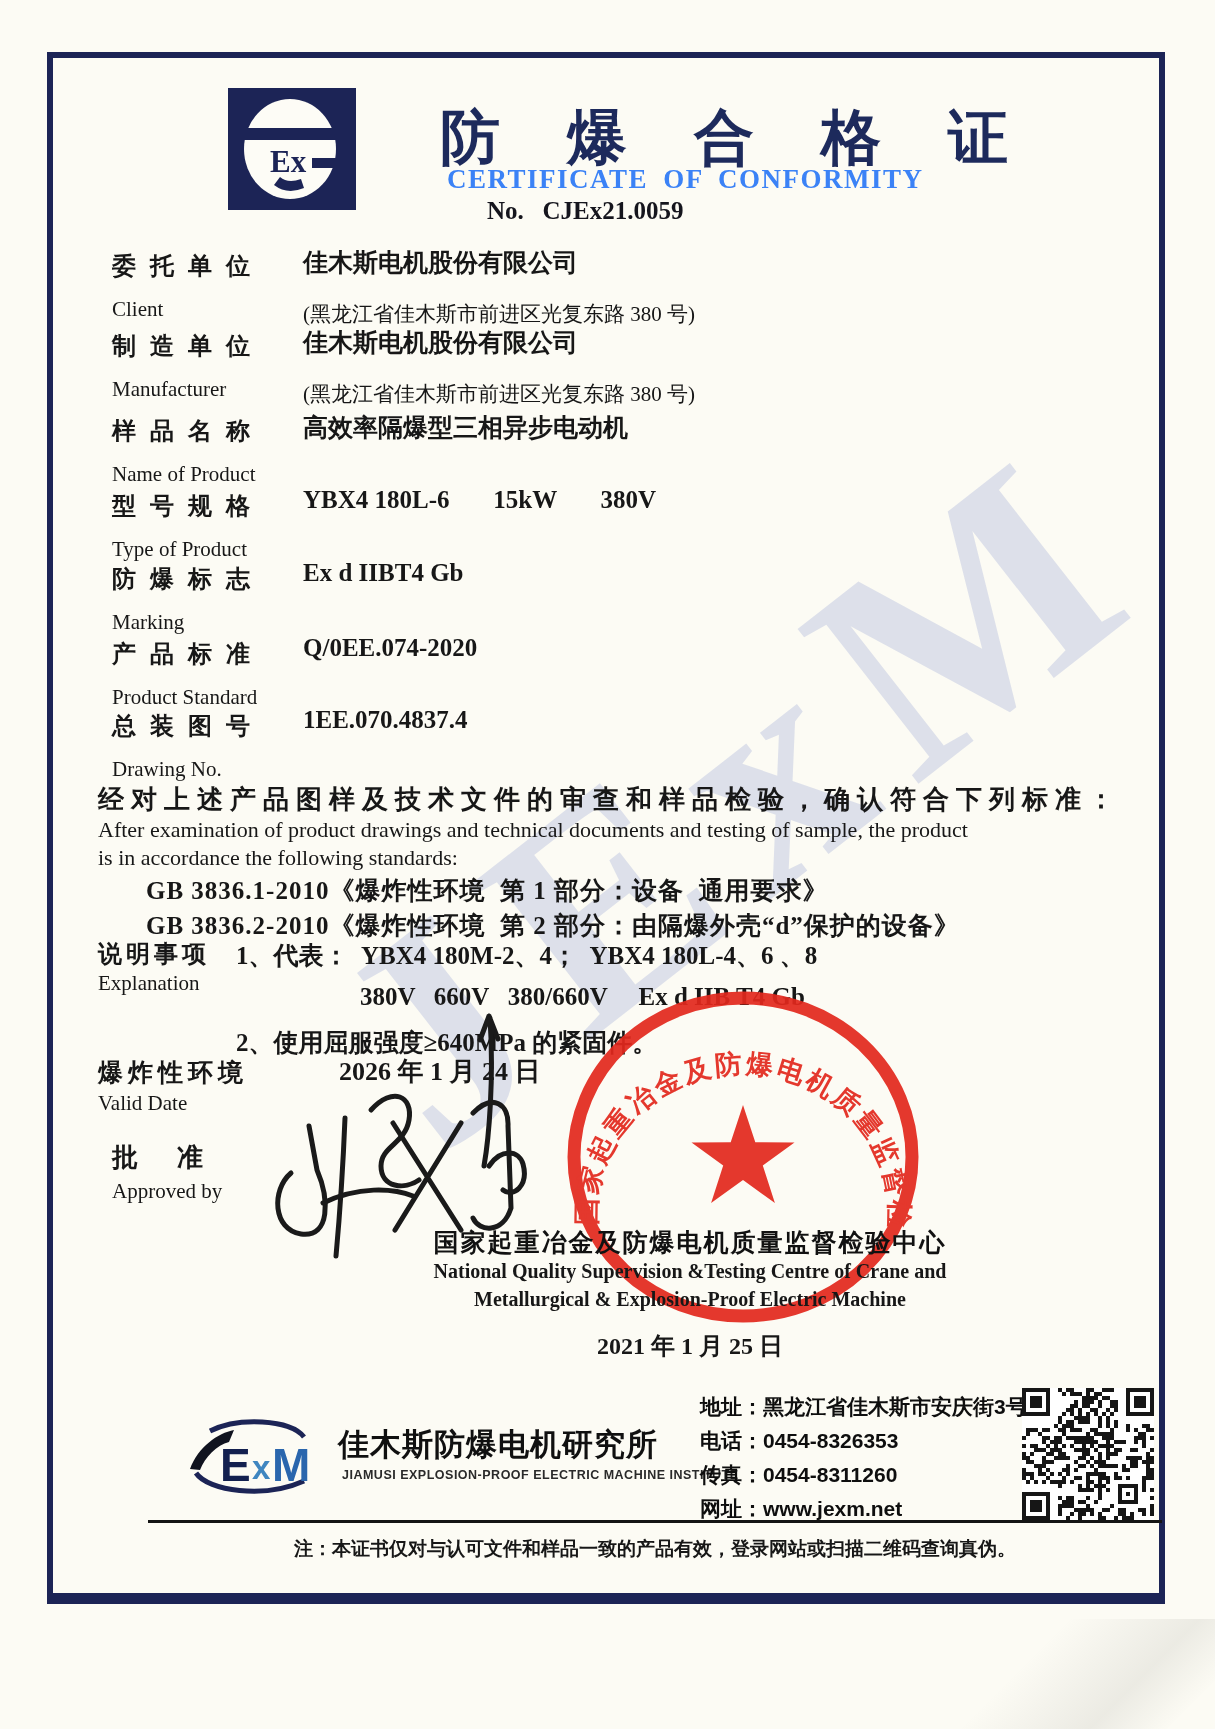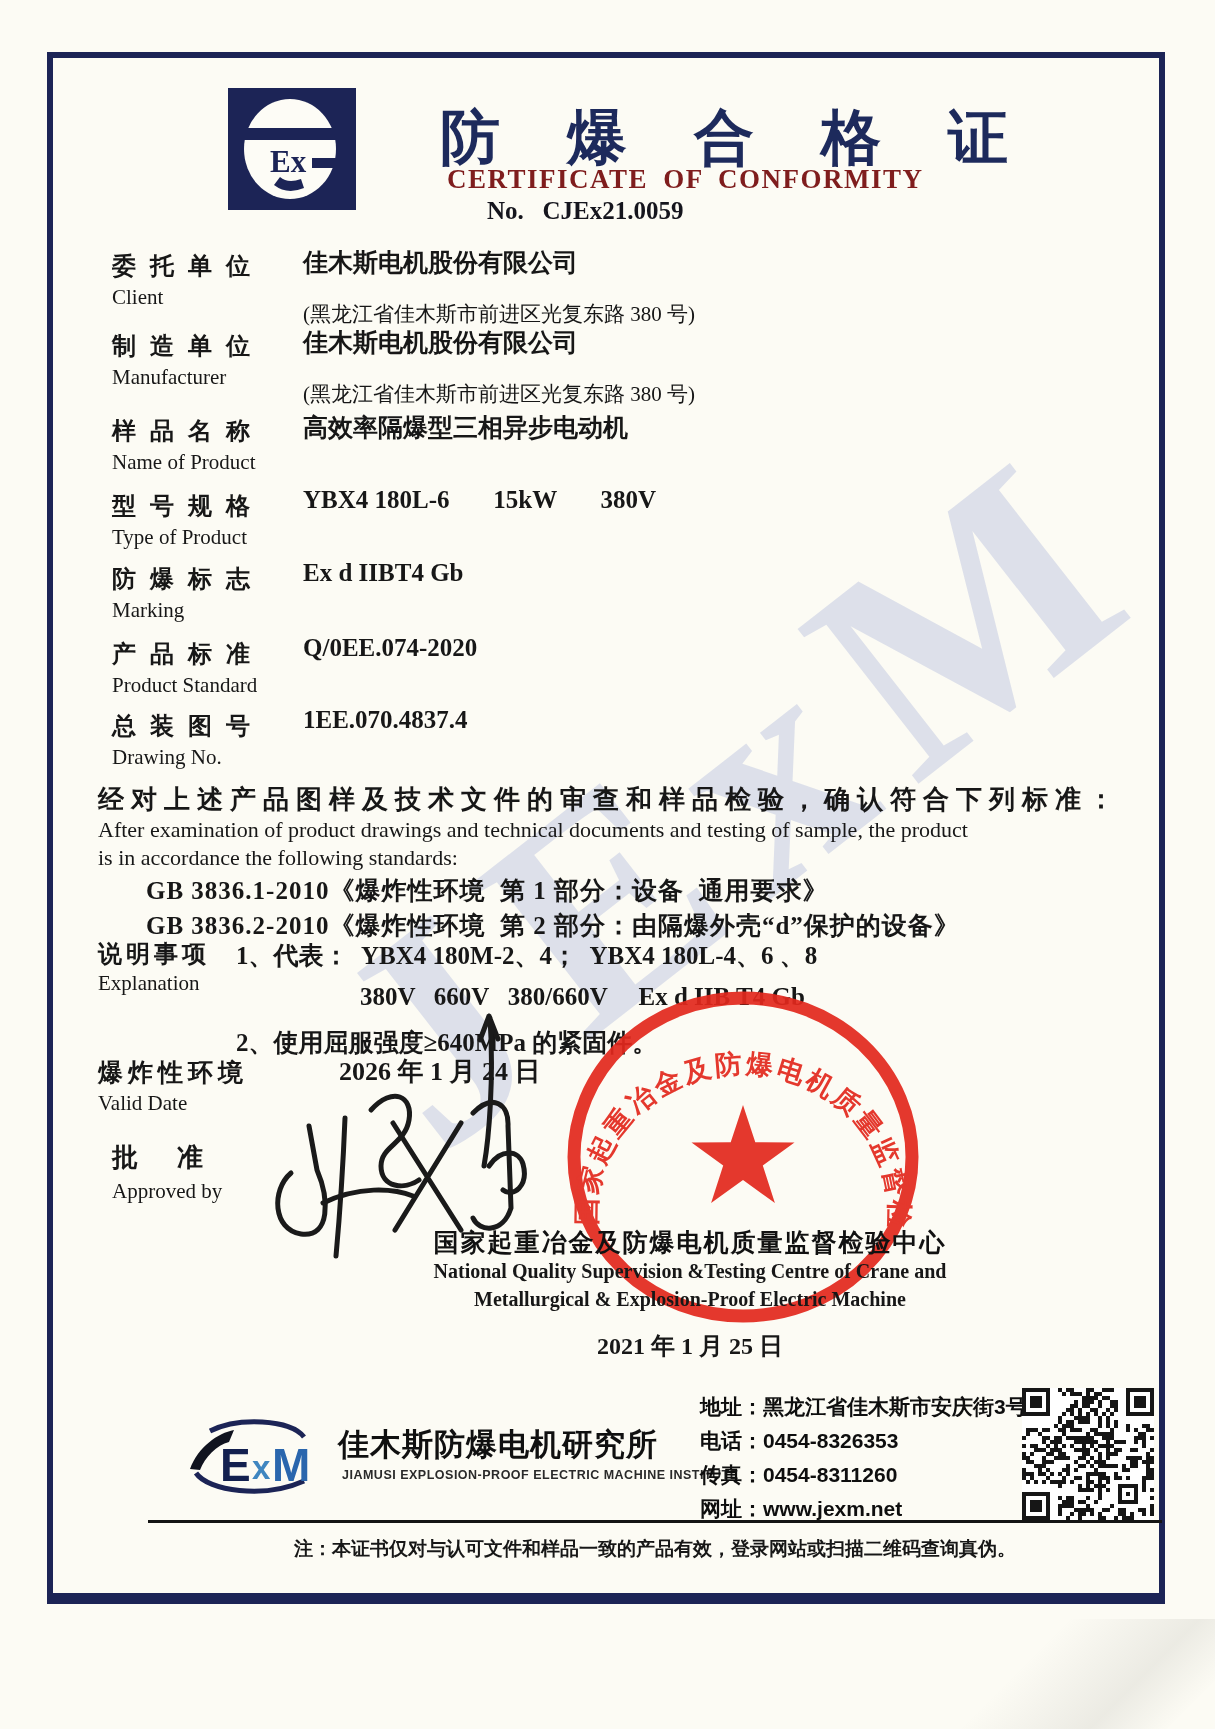--- a/index.html
+++ b/index.html
@@ -10,27 +10,27 @@
          border:6px solid #1c2456;border-bottom-width:11px;}
   .wm{position:absolute;left:300px;top:600px;width:880px;height:390px;
       display:flex;align-items:center;justify-content:center;
       font-size:300px;font-weight:bold;letter-spacing:34px;
       color:rgba(176,186,221,0.40);transform:rotate(-38deg);
       font-family:"Liberation Serif",serif;pointer-events:none;z-index:1;}
   .exmark{position:absolute;left:228px;top:88px;z-index:2;}
   .title-cn{position:absolute;left:440px;top:98px;font-size:60px;font-weight:bold;
             letter-spacing:26px;color:#1d2a5c;white-space:nowrap;z-index:2;}
   .title-en{position:absolute;left:447px;top:164px;font-size:27px;font-weight:bold;
-            letter-spacing:1.5px;word-spacing:7px;color:#7f1d1d;z-index:2;}
+            letter-spacing:1.5px;word-spacing:7px;color:#3b82f6;z-index:2;}
   .cert-no{position:absolute;left:487px;top:197px;font-size:25px;font-weight:bold;
            color:#15151d;white-space:pre-wrap;z-index:2;}
   .row{position:absolute;left:0;right:0;z-index:2;}
   .row .lab{position:absolute;left:112px;top:0;}
   .row .lcn{font-size:24px;font-weight:bold;letter-spacing:4px;white-space:nowrap;}
-  .row .len{font-size:21px;margin-top:3px;}
+  .row .len{font-size:21px;margin-top:15px;}
   .row .val{position:absolute;left:303px;top:-4px;}
   .row .v1{font-size:25px;font-weight:bold;white-space:pre-wrap;}
   .row .v2{font-size:21px;font-weight:normal;margin-top:21px;white-space:pre-wrap;}
   .stmt-cn{position:absolute;left:98px;top:782px;font-size:26px;font-weight:bold;
            letter-spacing:7px;white-space:nowrap;z-index:2;}
   .stmt-en1{position:absolute;left:98px;top:817px;font-size:22px;z-index:2;}
   .stmt-en2{position:absolute;left:98px;top:845px;font-size:22px;z-index:2;}
   .std{position:absolute;left:146px;font-size:25px;font-weight:bold;letter-spacing:1px;
        white-space:pre-wrap;z-index:2;}
   .expl-lcn{position:absolute;left:98px;top:938px;font-size:24px;font-weight:bold;

